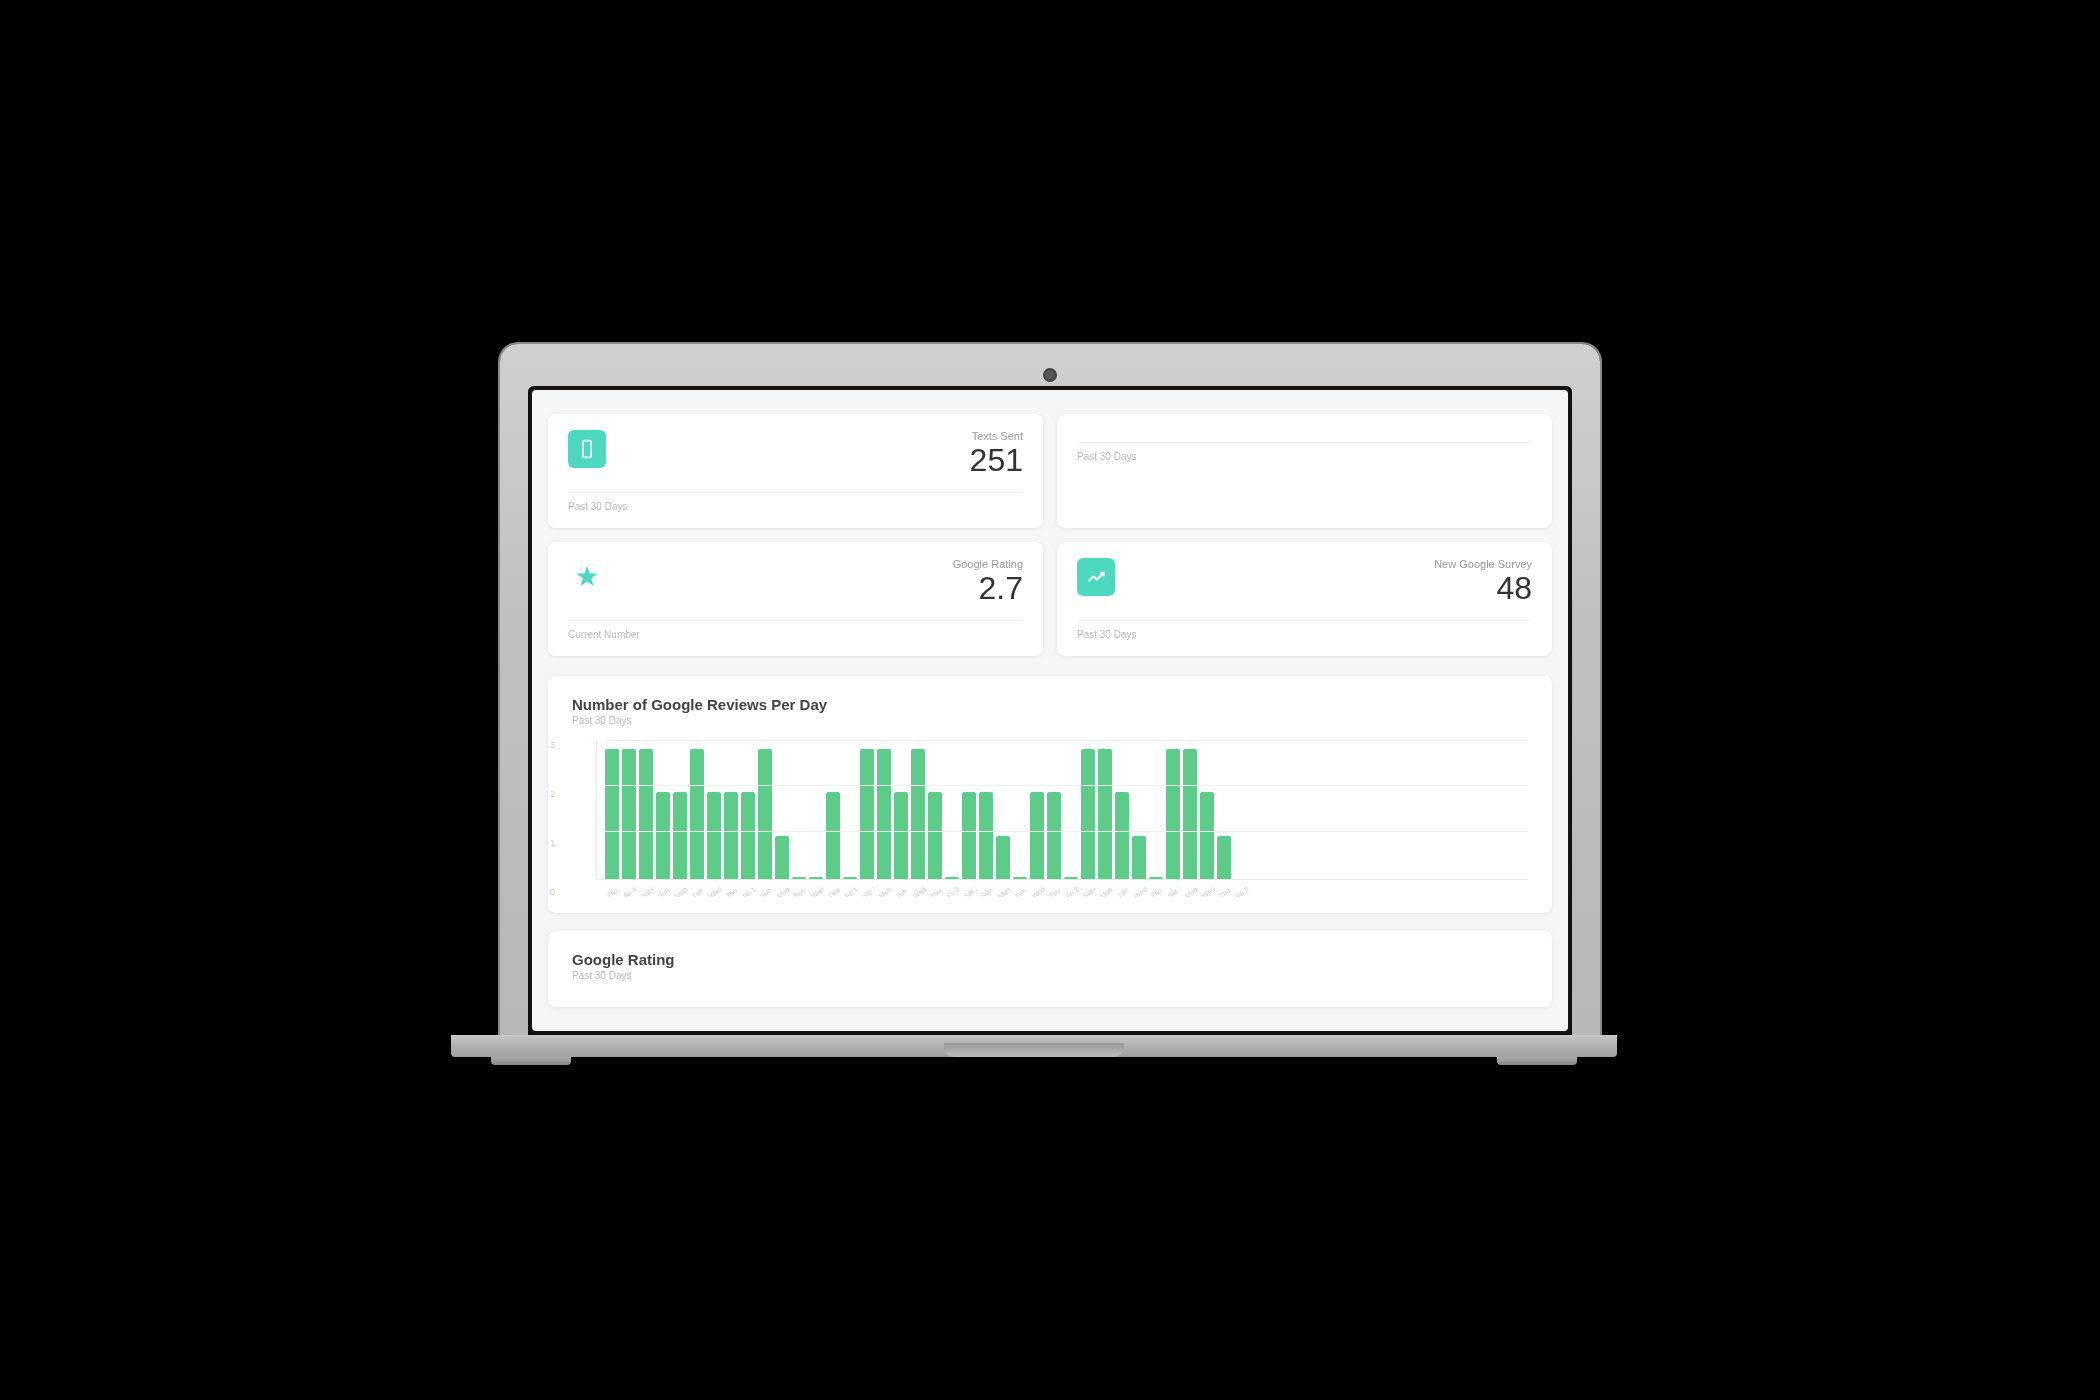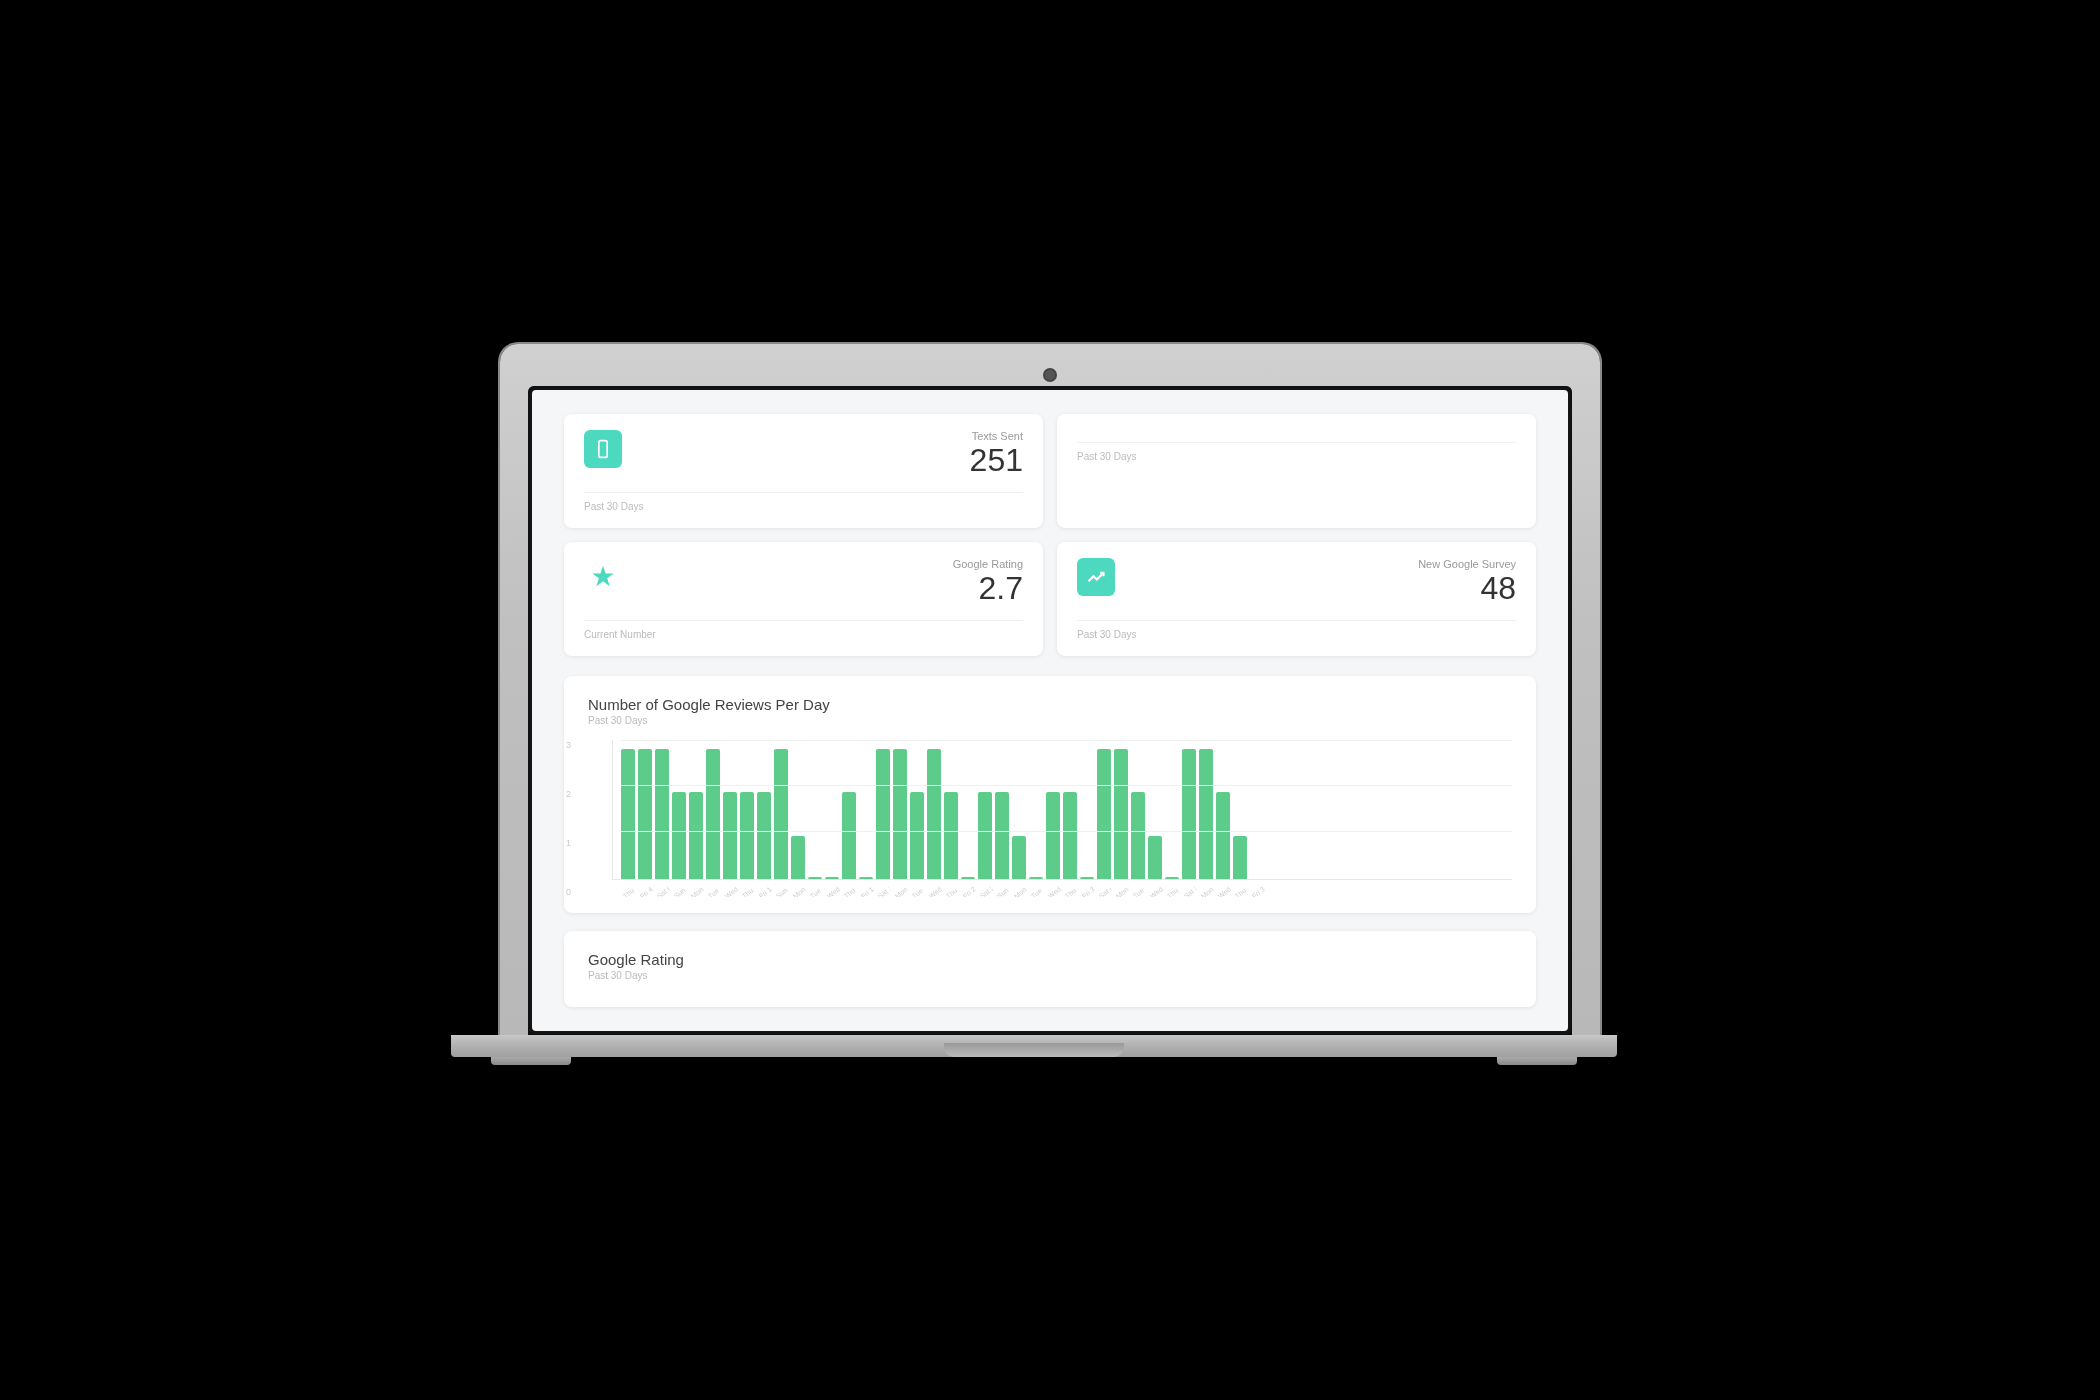--- a/index.html
+++ b/index.html
@@ -91,21 +91,21 @@
       width: 80px;
       height: 8px;
       background: linear-gradient(180deg, #aaa, #888);
       border-radius: 0 0 4px 4px;
     }
     .laptop-foot-left { left: 40px; }
     .laptop-foot-right { right: 40px; }
 
     
     .dashboard {
-      padding: 24px 32px;
+      padding: 24px 16px;
       background: #f4f6f8;
     }
 
     .stats-grid {
       display: grid;
       grid-template-columns: 1fr 1fr;
       gap: 14px;
       margin-bottom: 20px;
     }
 
@@ -171,21 +171,21 @@
     .chart-section {
       background: #fff;
       border-radius: 8px;
       padding: 20px 24px 16px;
       box-shadow: 0 1px 4px rgba(0,0,0,0.08);
       margin-bottom: 18px;
     }
 
     .chart-title {
       font-size: 15px;
-      font-weight: 400;
+      font-weight: 700;
       color: #444;
       margin-bottom: 2px;
     }
 
     .chart-period {
       font-size: 10px;
       color: #bbb;
       margin-bottom: 14px;
     }
 

